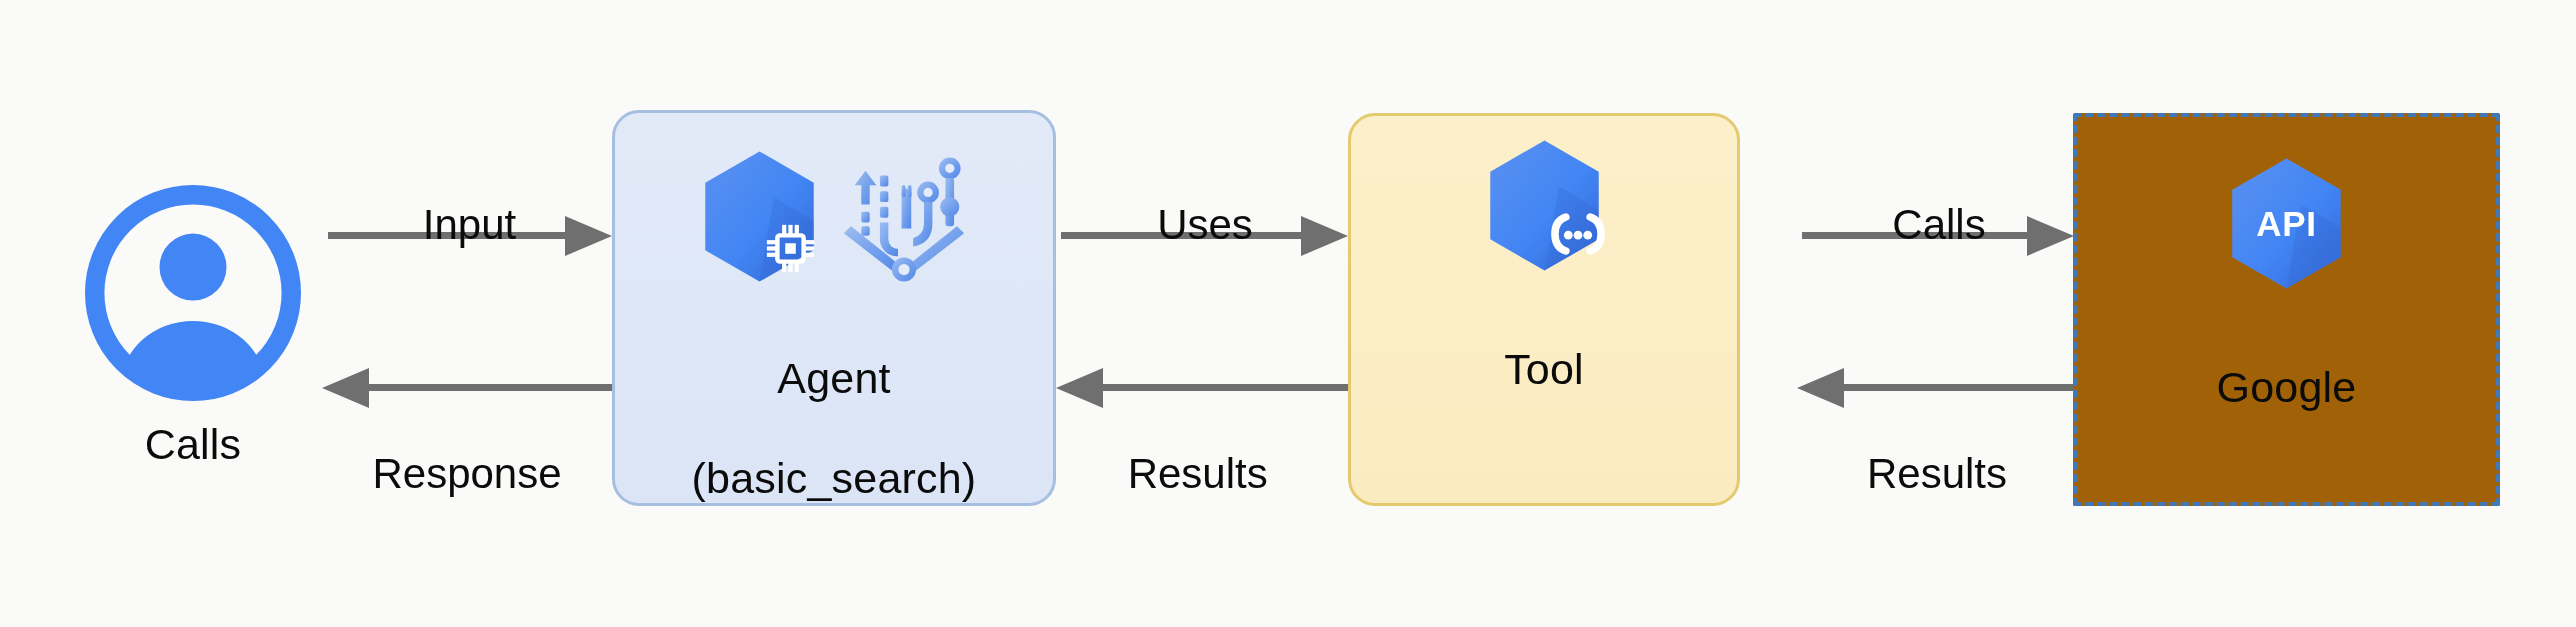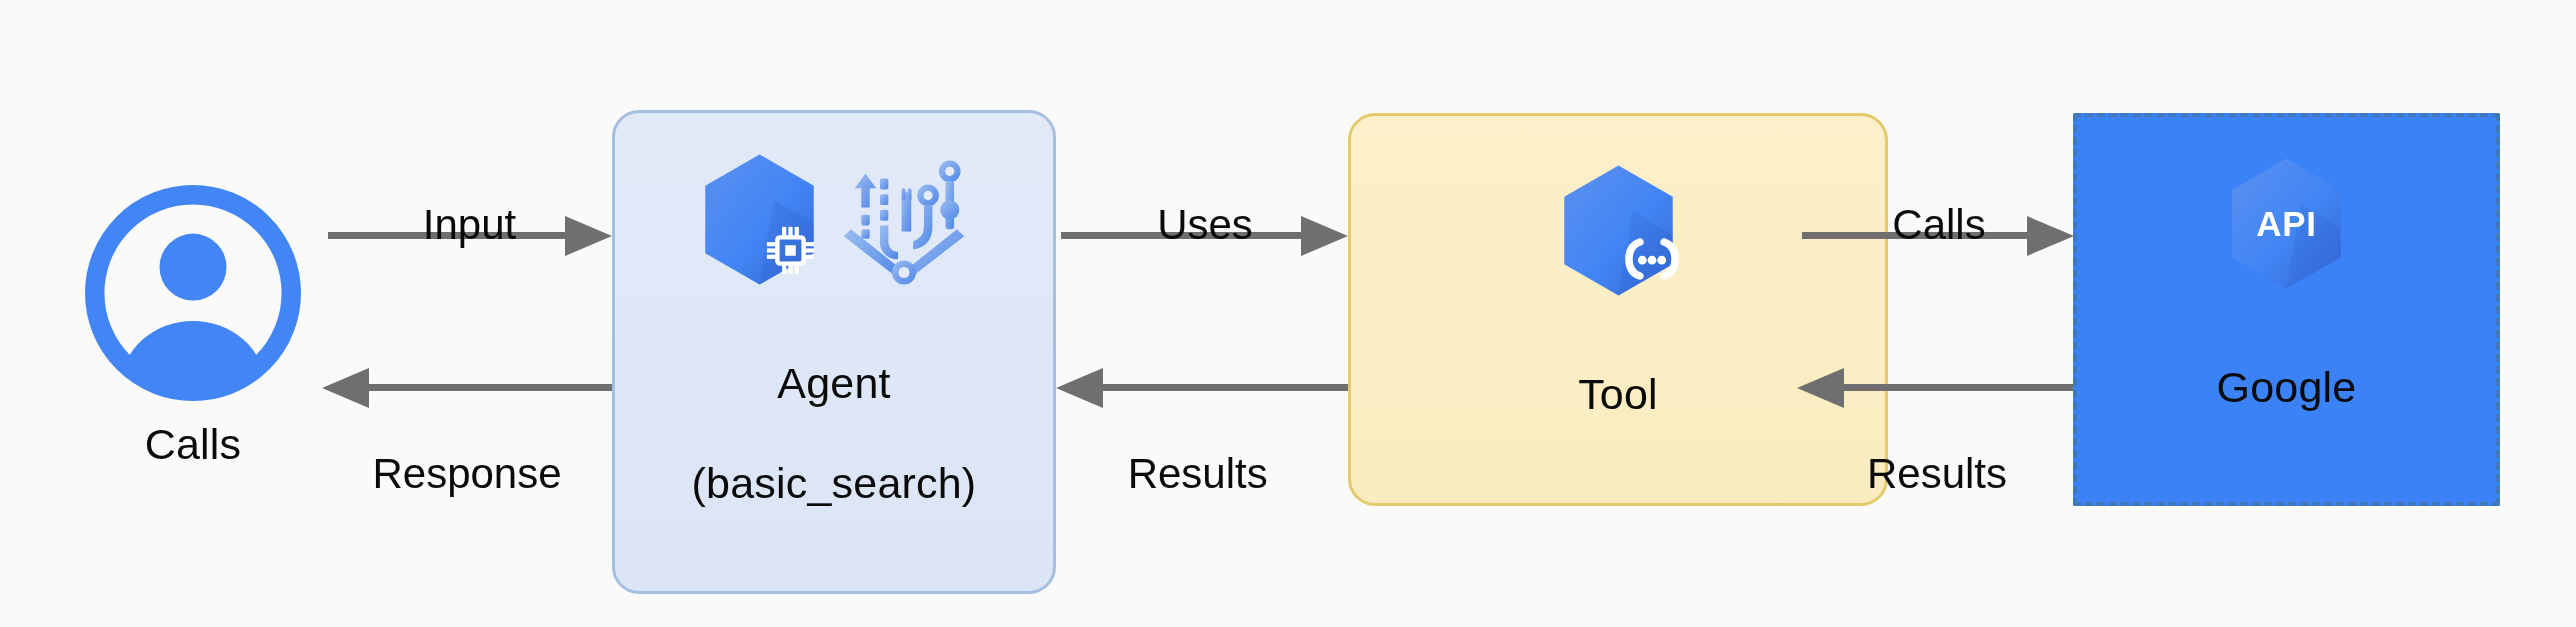--- a/index.html
+++ b/index.html
@@ -29,43 +29,43 @@
     white-space:pre-line;
   }
 
   
   #user-node{left:56px;top:185px;width:274px;height:322px;}
   .avatar-wrap{width:216px;height:216px;position:relative;}
   #user-label{margin-top:17.7px;font-size:43px;}
 
   
   #agent-node{
-    left:612px;top:110px;width:444px;height:484px;
+    left:612px;top:110px;width:444px;height:396px;
     background:linear-gradient(180deg,#e2eaf8 0%, #dbe5f6 100%);
     border:3.2px solid #a6bfe0;
     border-radius:27px;
     padding-top:35px;
   }
   #agent-icons{display:flex;align-items:center;justify-content:center;gap:19.3px;height:142px;}
   #agent-label{margin-top:17.7px;}
 
   
   #tool-node{
-    left:1348px;top:113px;width:540px;height:393px;
+    left:1348px;top:113px;width:392px;height:393px;
     background:linear-gradient(180deg,#fcf0ca 0%, #fbebc0 100%);
     border:3.2px solid #e3ca6d;
     border-radius:27px;
-    padding-top:47px;
+    padding-top:22px;
   }
   #tool-label{margin-top:21px;}
 
   
   #api-node{
     left:2073px;top:113px;width:427px;height:393px;
-    background:#3b82f6;
+    background:#a16207;
     border:4px dashed #4179b8;
     border-radius:1.6px;
     padding-top:39px;
   }
   #api-label{margin-top:21px;}
 
   
   .hex{
     position:relative;
     width:121px;height:135px;

